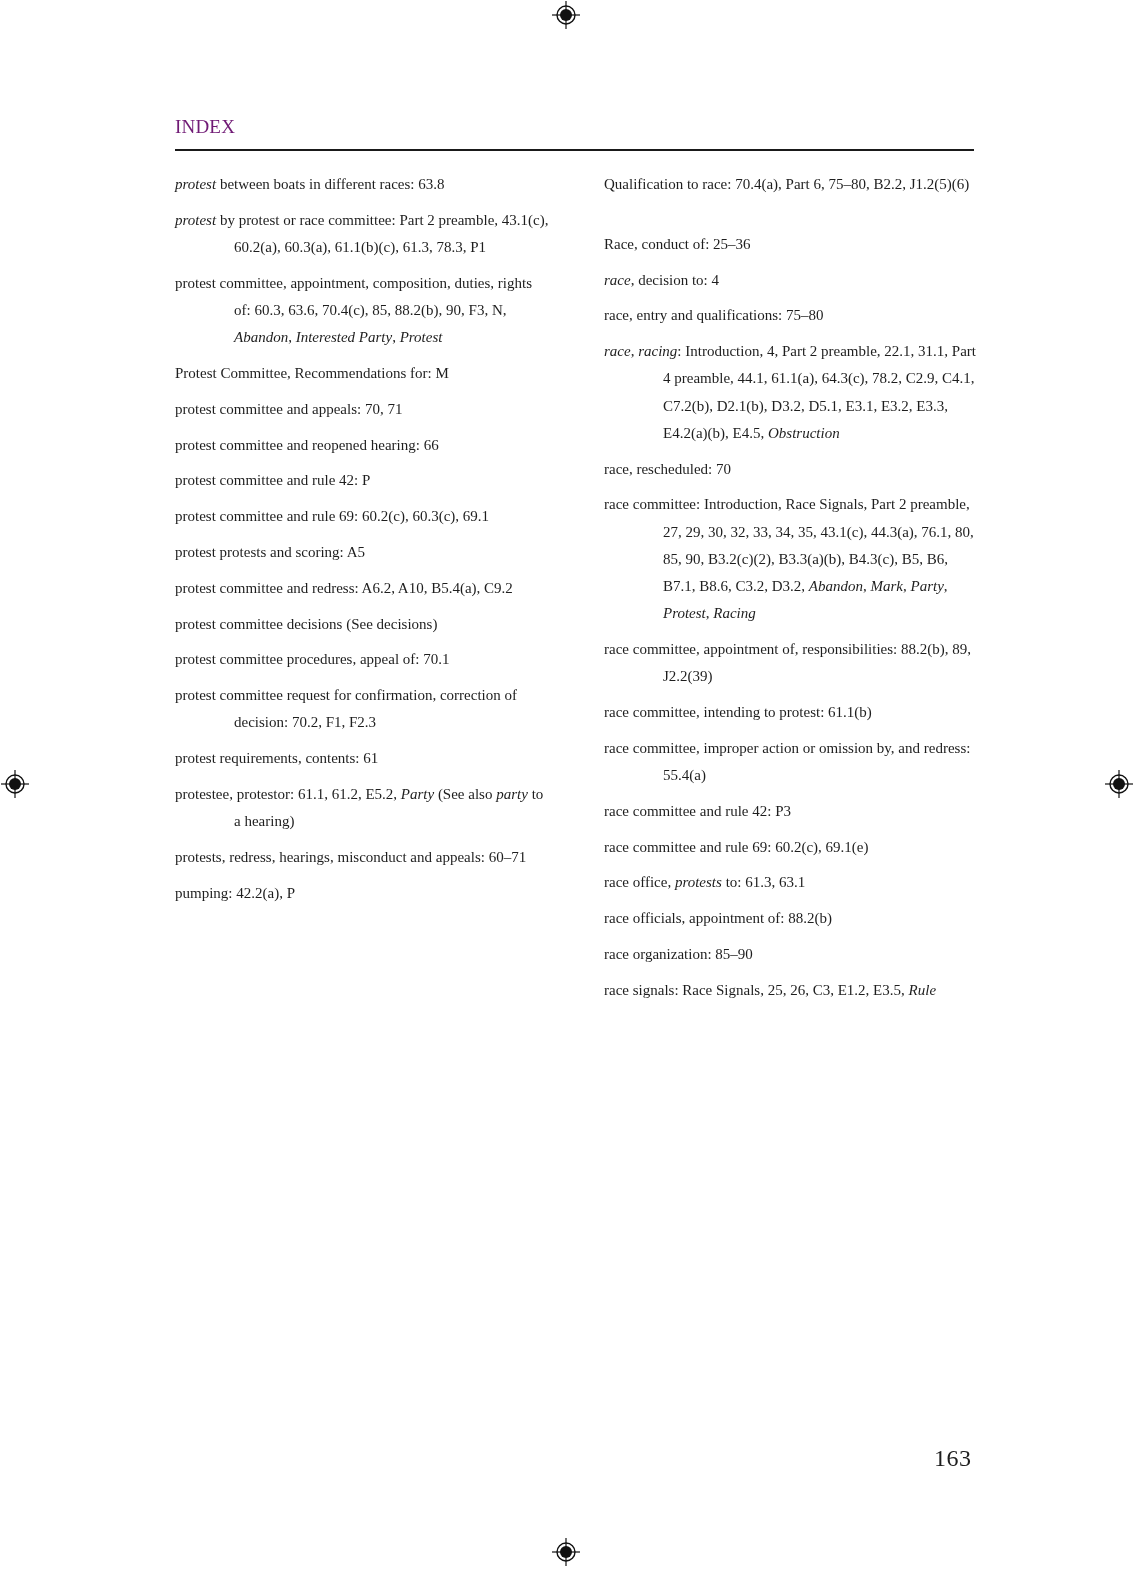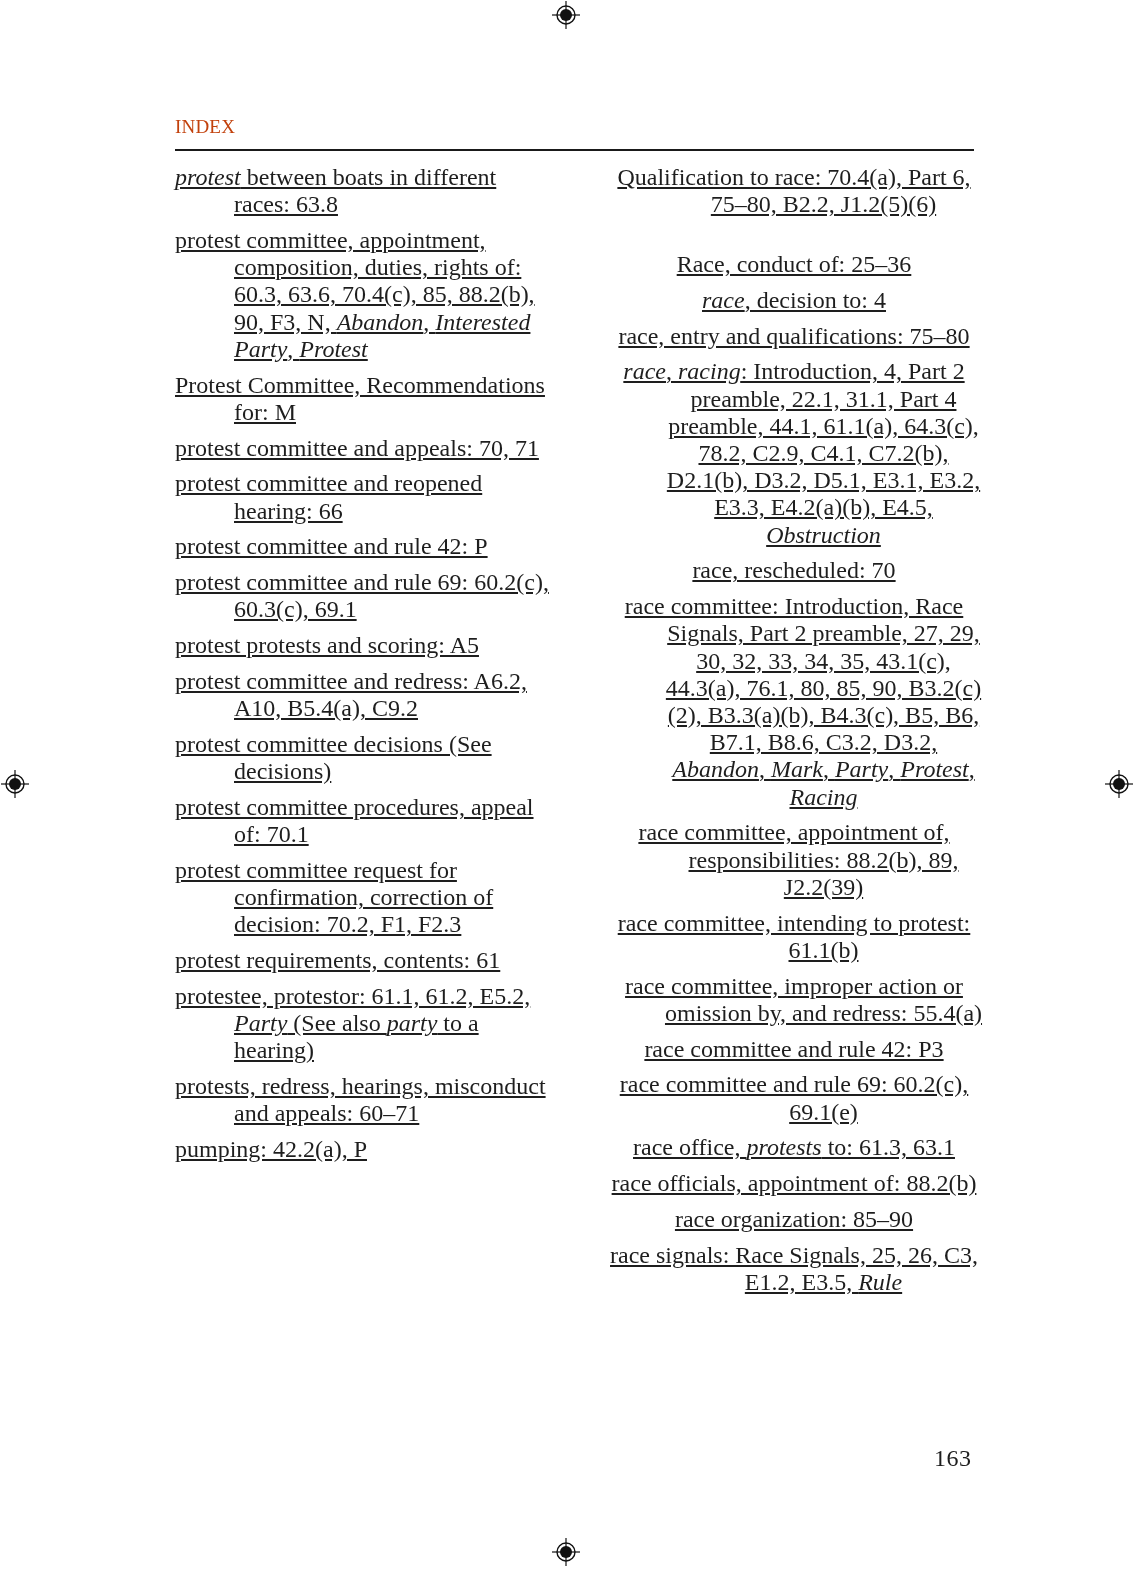--- a/index.html
+++ b/index.html
@@ -25,40 +25,39 @@
     #reg-bottom { left: 552px; top: 1538px; }
     #reg-left { left: 1px; top: 770px; }
     #reg-right { left: 1105px; top: 770px; }
 
     .running-head {
       position: absolute;
       left: 175px;
       top: 116px;
       font-size: 19px;
       letter-spacing: 0.2px;
-      color: #c2410c;
+      color: #701a75;
     }
     .head-rule {
       position: absolute;
       left: 175px;
       top: 149px;
       width: 799px;
       height: 1.5px;
       background: #1a1a1a;
     }
     .column {
       position: absolute;
-      top: 164px;
+      top: 171px;
       width: 375px;
-      font-size: 24px;
+      font-size: 15px;
       line-height: 27.2px;
-      text-decoration: underline;
     }
     #col-left { left: 175px; }
-    #col-right { left: 604px; width: 380px; text-align: center; }
+    #col-right { left: 604px; width: 380px; }
 
     .entry {
       padding-left: 59px;
       text-indent: -59px;
       margin: 0 0 8.6px 0;
     }
     .entry .it { font-style: italic; }
     .spacer { height: 24px; }
 
     .folio {
@@ -106,20 +105,21 @@
       <circle cx="14" cy="14" r="9" fill="none" stroke="#111" stroke-width="1.4"></circle>
       <circle cx="14" cy="14" r="6" fill="#111"></circle>
     </svg>
 </div>
 
 <div class="running-head">INDEX</div>
 <div class="head-rule"></div>
 
 <div class="column" id="col-left">
     <p class="entry"><span class="it">protest</span><span> between boats in different races: 63.8</span></p>
+    <p class="entry"><span class="it">protest</span><span> by protest or race committee: Part 2 preamble, 43.1(c), 60.2(a), 60.3(a), 61.1(b)(c), 61.3, 78.3, P1</span></p>
     <p class="entry"><span>protest committee, appointment, composition, duties, rights of: 60.3, 63.6, 70.4(c), 85, 88.2(b), 90, F3, N, </span><span class="it">Abandon</span><span>, </span><span class="it">Interested Party</span><span>, </span><span class="it">Protest</span></p>
     <p class="entry"><span>Protest Committee, Recommendations for: M</span></p>
     <p class="entry"><span>protest committee and appeals: 70, 71</span></p>
     <p class="entry"><span>protest committee and reopened hearing: 66</span></p>
     <p class="entry"><span>protest committee and rule 42: P</span></p>
     <p class="entry"><span>protest committee and rule 69: 60.2(c), 60.3(c), 69.1</span></p>
     <p class="entry"><span>protest protests and scoring: A5</span></p>
     <p class="entry"><span>protest committee and redress: A6.2, A10, B5.4(a), C9.2</span></p>
     <p class="entry"><span>protest committee decisions (See decisions)</span></p>
     <p class="entry"><span>protest committee procedures, appeal of: 70.1</span></p>

